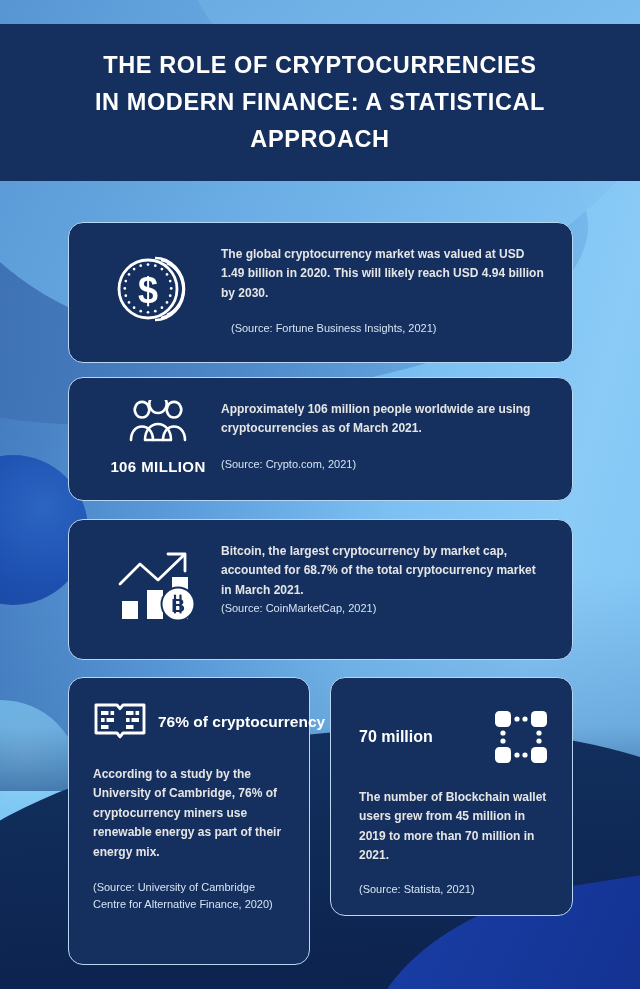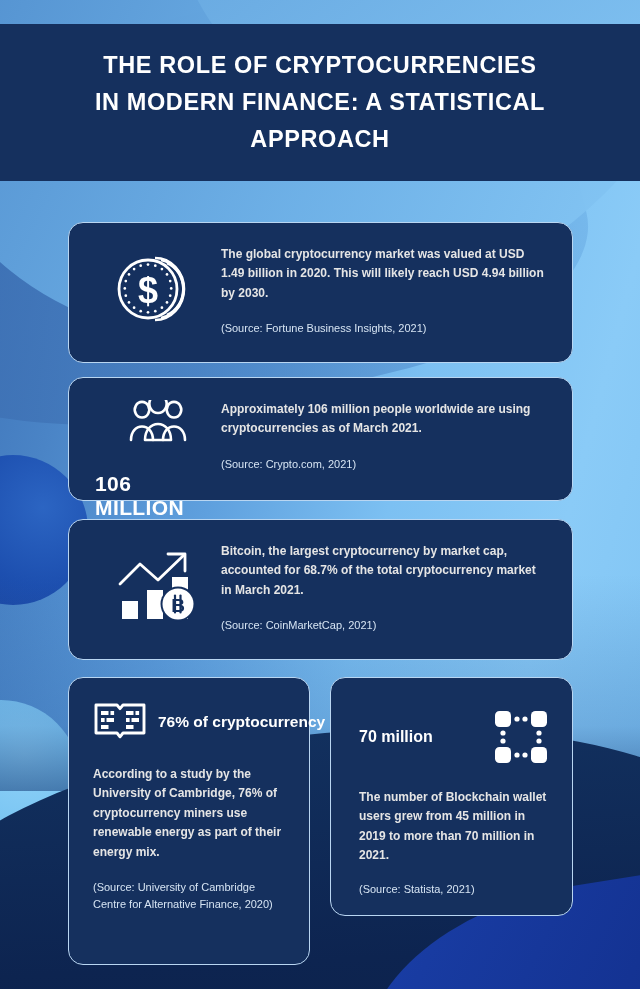--- a/index.html
+++ b/index.html
@@ -162,34 +162,34 @@
   .stat-label {
     color: #ffffff;
     font-weight: bold;
     letter-spacing: .4px;
   }
 
   
   #card-market { left: 68px; top: 222px; width: 505px; height: 141px; }
   #card-market .card-row { padding: 22px 24px 0 26px; }
   #card-market .icon-col { width: 126px; padding-top: 6px; }
-  #card-market .source-text { margin-top: 17px; }
+  #card-market .source-text { margin-top: 17px; margin-left: 10px; }
 
   
   #card-users { left: 68px; top: 377px; width: 505px; height: 124px; }
   #card-users .card-row { padding: 22px 24px 0 26px; }
   #card-users .icon-col { width: 126px; padding-top: 0px; }
-  #card-users .stat-label { font-size: 21px; margin-top: 24px; }
+  #card-users .stat-label { font-size: 15px; margin-top: 10px; }
   #card-users .source-text { margin-top: 17px; }
 
   
   #card-bitcoin { left: 68px; top: 519px; width: 505px; height: 141px; }
   #card-bitcoin .card-row { padding: 22px 24px 0 26px; }
   #card-bitcoin .icon-col { width: 126px; padding-top: 4px; }
-  #card-bitcoin .source-text { margin-top: 17px; }
+  #card-bitcoin .source-text { }
 
   
   #card-energy {
     left: 68px; top: 677px; width: 242px; height: 288px;
     padding: 22px 0 0 24px;
   }
   #card-energy .head-row {
     display: flex; align-items: center; gap: 11px;
     margin-bottom: 21px;
   }

